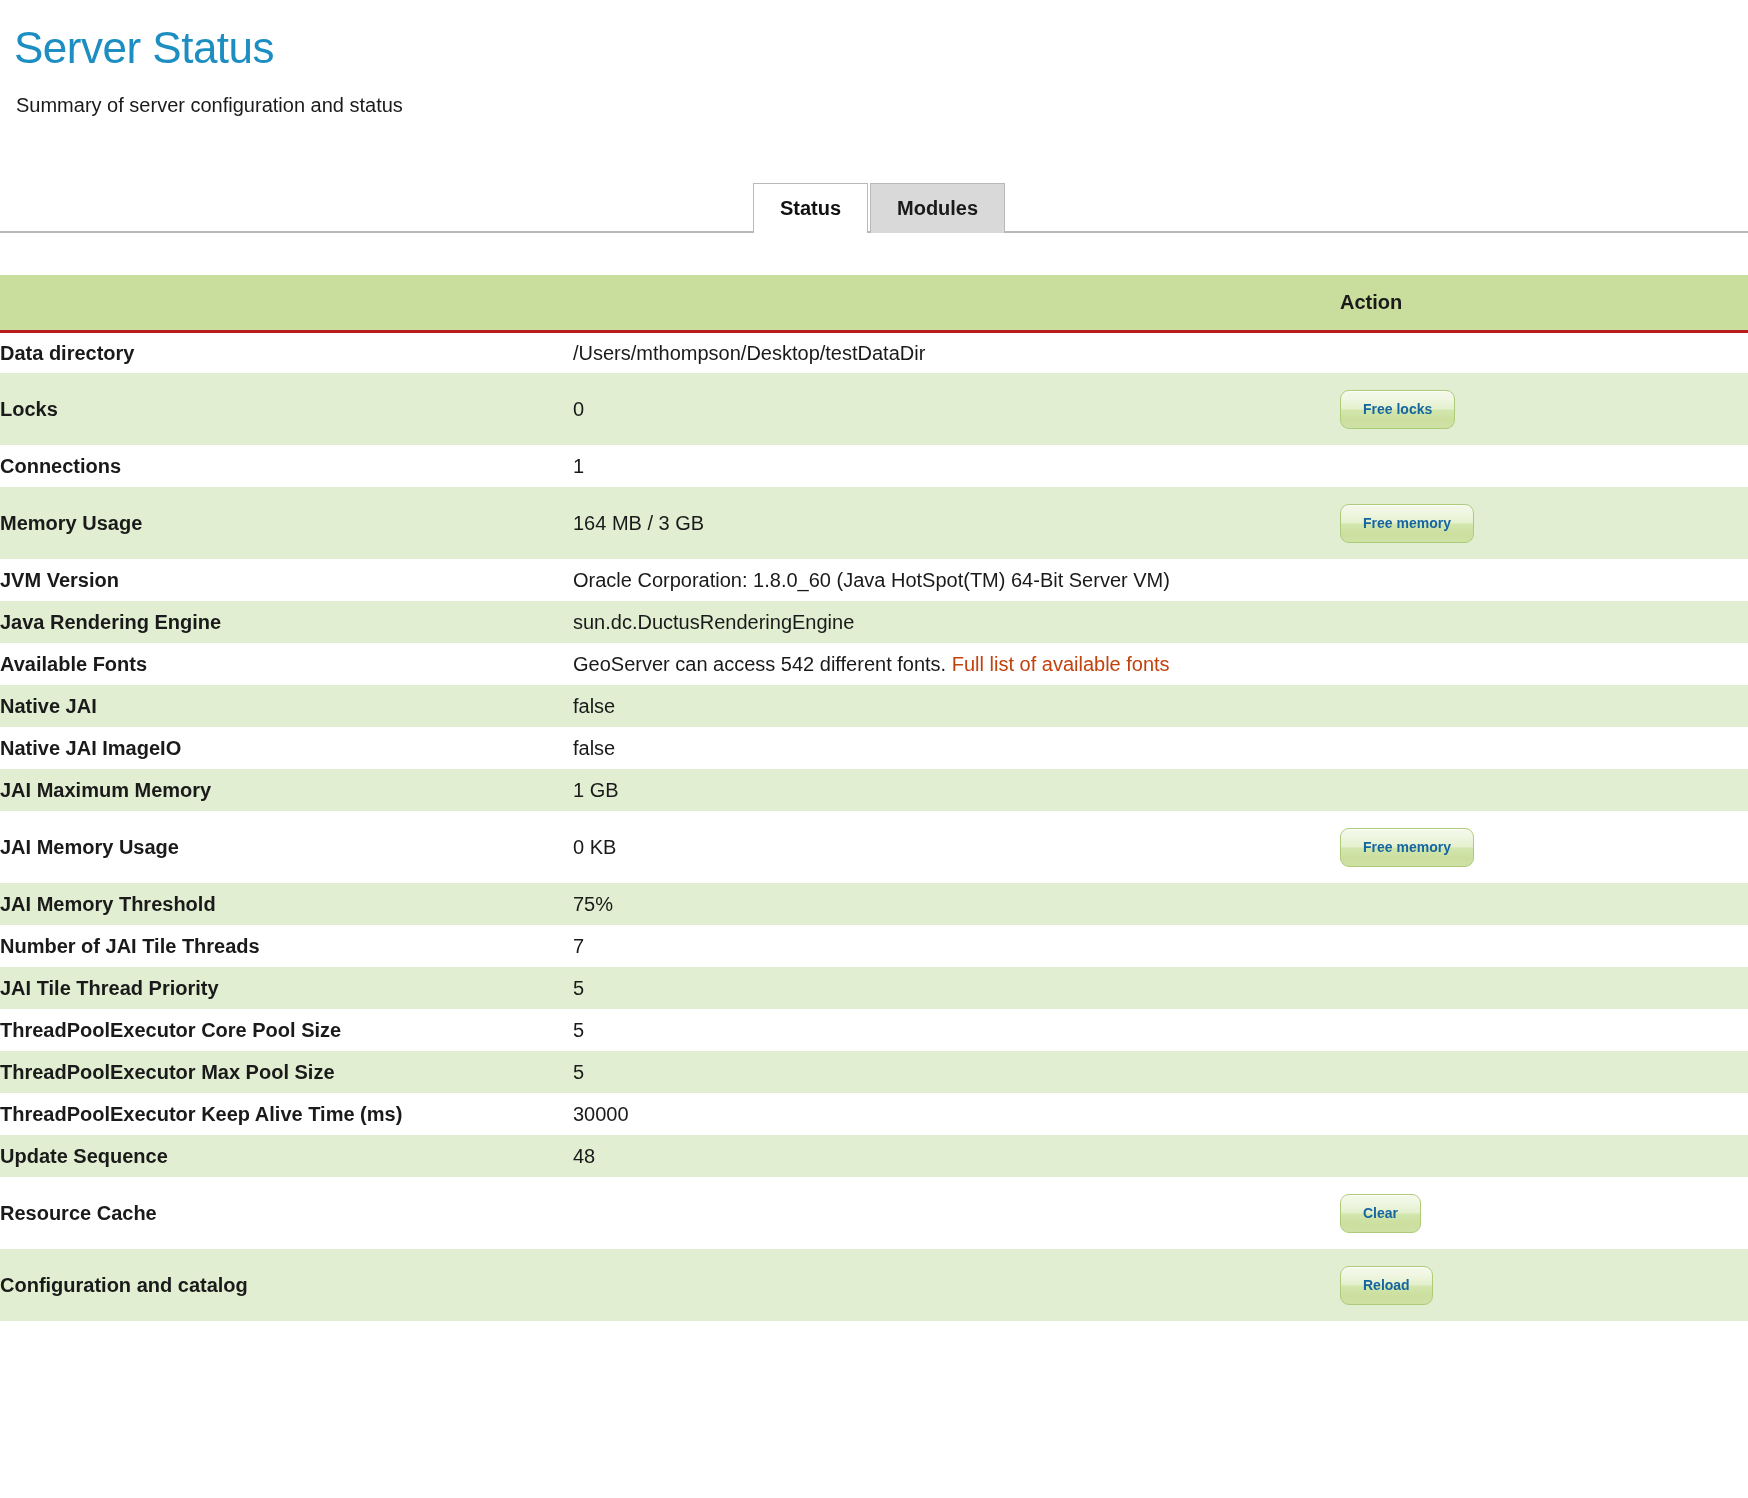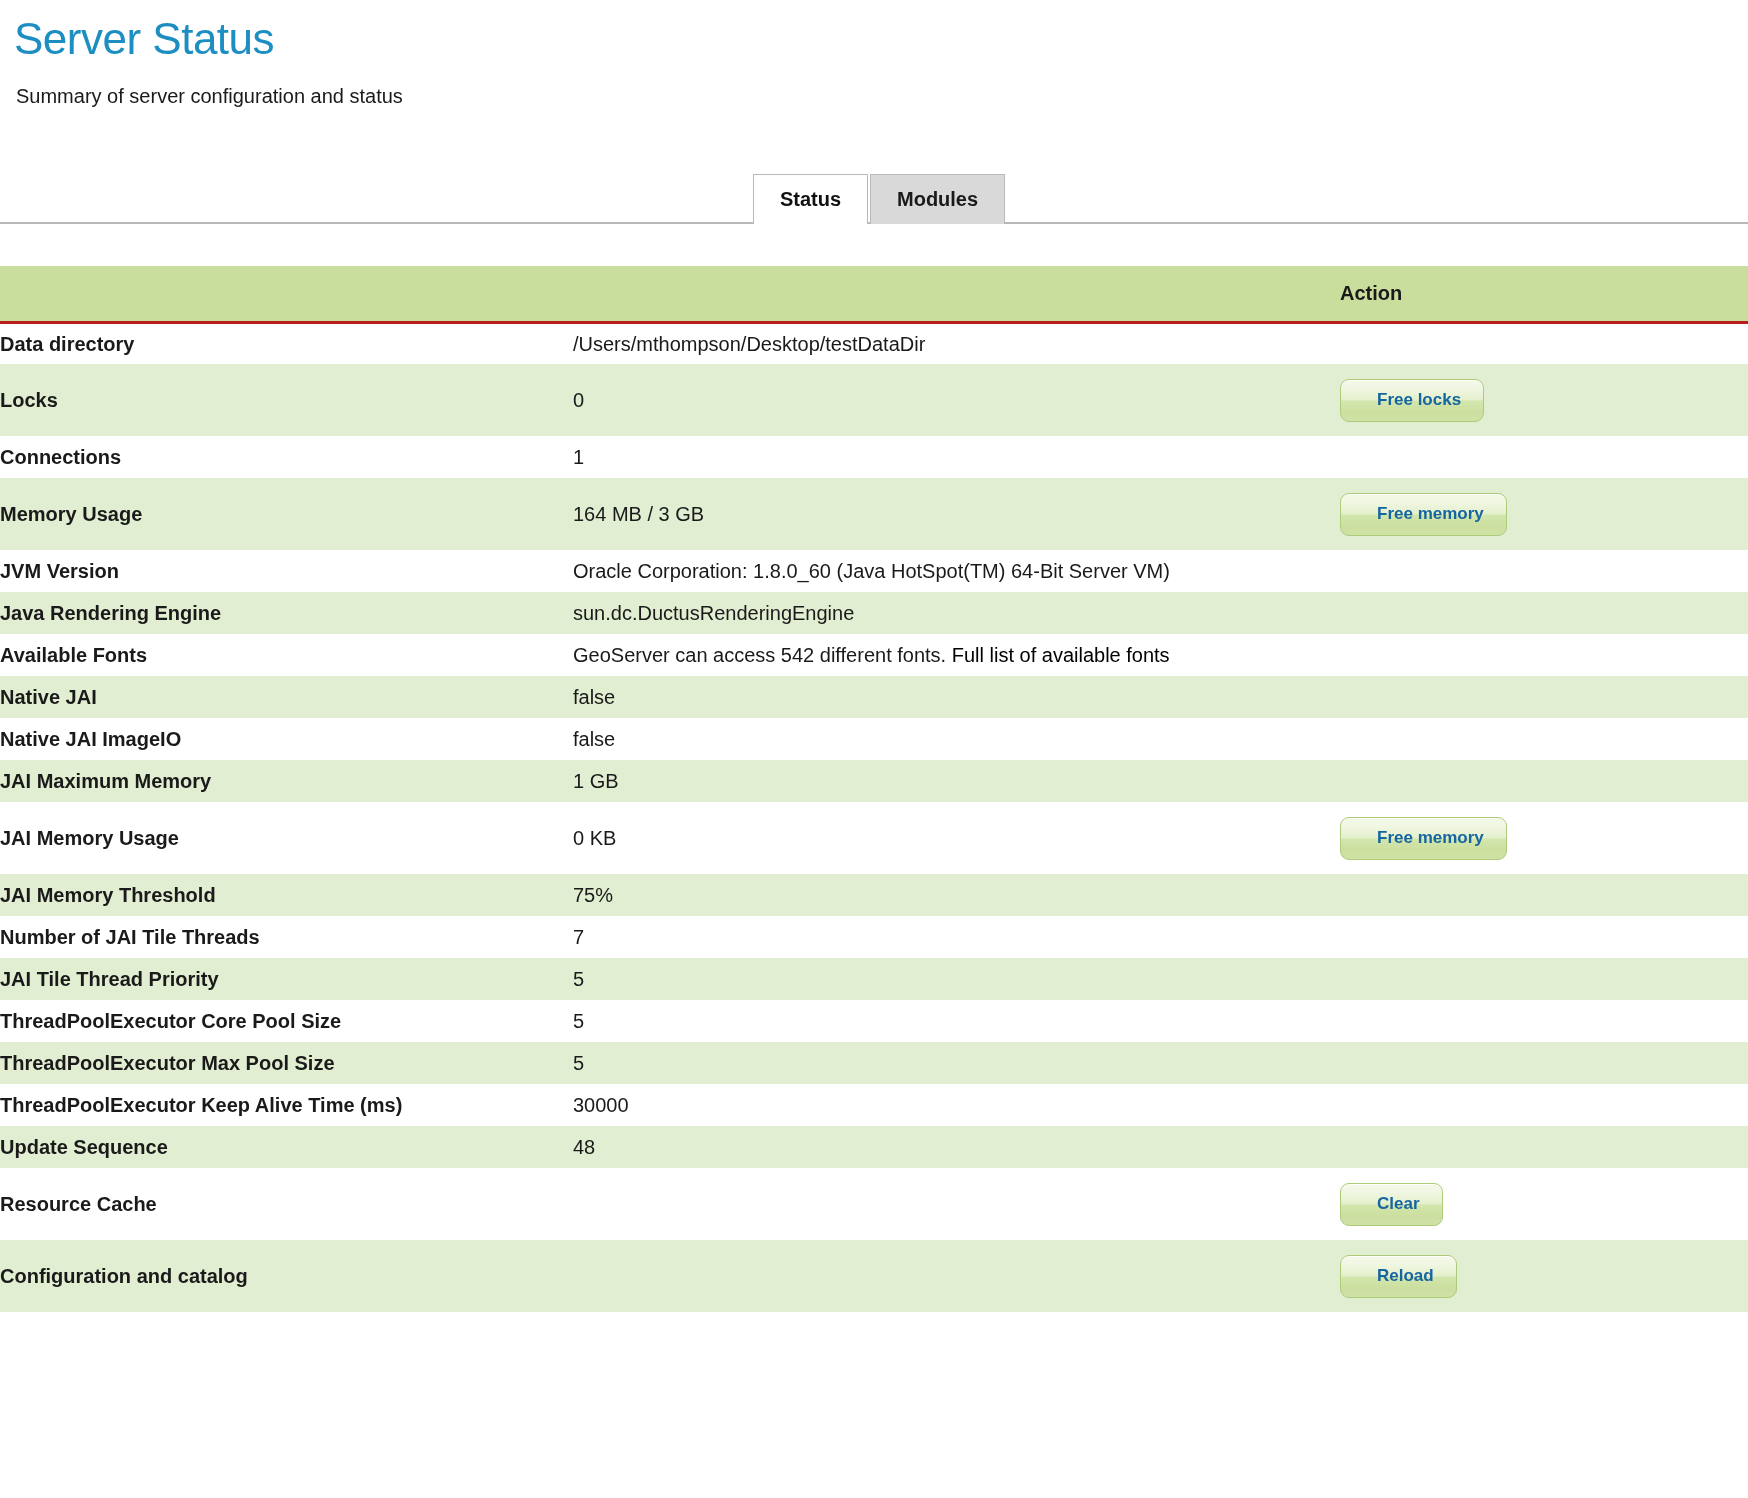--- a/index.html
+++ b/index.html
@@ -12,21 +12,21 @@
   body { width: 1748px; min-height: 1498px; overflow: hidden; }
 
   .page { padding: 0 0 0 0; width: 1748px; }
 
   
   .page-title {
     font-size: 44px;
     font-weight: 400;
     color: #1c8ec1;
     margin: 0;
-    padding: 15px 0 0 14px;
+    padding: 24px 0 0 14px;
     letter-spacing: -0.5px;
     line-height: 1.1;
     font-family: "Liberation Sans", sans-serif;
   }
   .page-subtitle {
     font-size: 20px;
     color: #1a1a1a;
     padding: 22px 0 0 16px;
     margin: 0;
     font-family: "Liberation Sans", sans-serif;
@@ -129,38 +129,38 @@
     padding-left: 1px;
     color: #1a1a1a;
     white-space: nowrap;
   }
   td.cell-action {
     padding-left: 22px;
   }
   tr.tall td { height: 72px; }
 
   .value-link {
-    color: #000000;
+    color: #c2410c;
     text-decoration: none;
     cursor: pointer;
     text-align: right;
   }
 
   
   .gs-button {
     display: inline-block;
-    font-size: 17px;
+    font-size: 14px;
     font-weight: bold;
     color: #1565a0;
     background: linear-gradient(to bottom,
       #f3f8e8 0%, #f1f7e4 18%, #e4f0cd 48%,
       #d2e6ad 52%, #ccdf9f 78%, #cfe2a6 100%);
     border: 1px solid #aecb7a;
     border-radius: 9px;
-    padding: 11px 22px 12px 36px;
+    padding: 11px 22px 12px 22px;
     line-height: 1.05;
     cursor: pointer;
     text-align: center;
     white-space: nowrap;
     box-shadow: inset 0 1px 0 rgba(255,255,255,0.85);
     font-family: "Liberation Sans", sans-serif;
   }
 </style>
 </head>
 <body>

